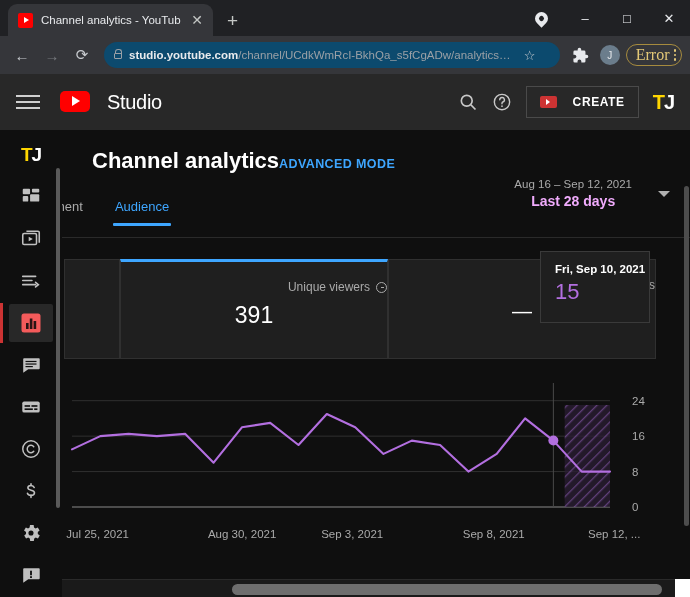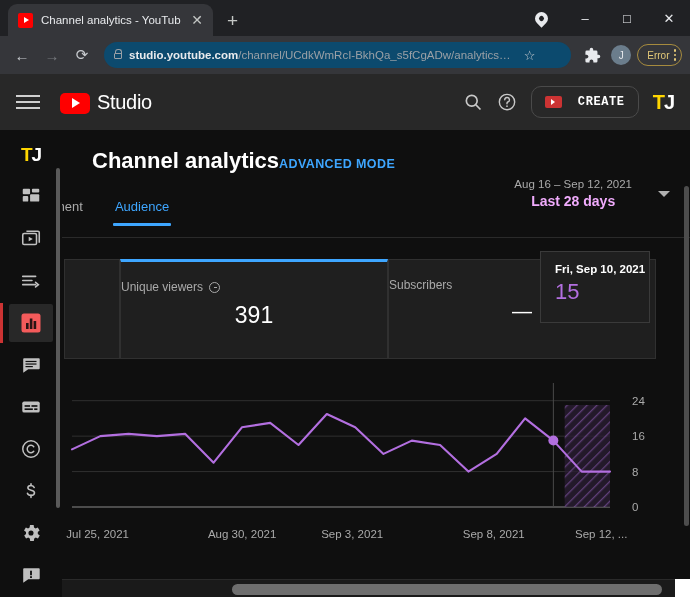--- a/index.html
+++ b/index.html
@@ -103,50 +103,50 @@
     width: 20px; height: 20px; border-radius: 50%;
     background: #6b7d8c; color: #e8eaed; font-size: 10px;
     display: flex; align-items: center; justify-content: center;
     flex: none; margin: 0 4px;
   }
   .errpill {
     display: flex; align-items: center; gap: 4px;
     border: 1px solid #a68b3e; border-radius: 13px;
     height: 22px; padding: 0 5px 0 9px; flex: none;
   }
-  .errpill span.lbl { color: #e3c877; font-size: 10px; }
+  .errpill span.lbl { color: #e3c877; font-size: 16px; font-family: Liberation Serif, serif; }
   .kebab { display: flex; flex-direction: column; gap: 2px; }
   .kebab i { width: 2.5px; height: 2.5px; border-radius: 50%; background: #e3c877; display:block; }
 
   
   .studio { height: 523px; background: #0f0f0f; position: relative; }
 
   .yt-header {
     height: 56px; background: #282828;
     display: flex; align-items: center; padding: 0 16px;
   }
   .hamburger { width: 24px; display: flex; flex-direction: column; gap: 4px; margin-right: 20px; }
   .hamburger i { height: 2px; background: #d0d0d0; display: block; }
-  .logo { display: flex; align-items: flex-end; gap: 7px; }
+  .logo { display: flex; align-items: flex-start; gap: 17px; }
   .logo-mark {
     width: 30px; height: 21px; background: #ff0000; border-radius: 5px;
     display: flex; align-items: center; justify-content: center;
   }
   .logo-mark::after {
     content: ""; width: 0; height: 0; border-left: 8px solid #fff;
     border-top: 5px solid transparent; border-bottom: 5px solid transparent;
     margin-left: 2px;
   }
   .logo-text { color: #fff; font-size: 20px; letter-spacing: -0.3px; }
   .hdr-right { margin-left: auto; display: flex; align-items: center; gap: 14px; }
   .ico-btn { color: #c8c8c8; display: flex; align-items: center; justify-content: center; }
   .create-btn {
     display: flex; align-items: center; gap: 16px;
-    border: 1px solid #4a4a4a; border-radius: 10px;
-    height: 32px; padding: 0 13px; font-family: Liberation Mono, monospace;
+    border: 1px solid #4a4a4a; border-radius: 0;
+    height: 32px; padding: 0 13px;
   }
   .create-btn .cam {
     width: 17px; height: 12px; background: #cc3333; border-radius: 2px;
     position: relative; display:flex; align-items:center; justify-content:center;
   }
   .create-btn .cam::after {
     content:""; width:0; height:0; border-left:4px solid #fff;
     border-top:3px solid transparent; border-bottom:3px solid transparent;
   }
   .create-btn span.lbl { color: #fff; font-size: 12px; font-weight: 700; letter-spacing: .6px; }
@@ -215,21 +215,21 @@
   .cards { position: absolute; top: 129px; left: 0; right: 0; height: 100px; display: flex; }
   .card {
     background: #1f1f1f; border: 1px solid #303030; height: 100px; position: relative;
   }
   .card.partial { width: 56px; margin-left: 2px; }
   .card.main { width: 268px; border-top: 3px solid #3ea6ff; }
   .card.second { width: 268px; }
   .card-label {
     color: #aaaaaa; font-size: 12px; text-align: center;
     margin-top: 18px; display: flex; align-items: center;
-    justify-content: flex-start; gap: 6px;
+    justify-content: flex-end; gap: 6px;
   }
   .clock-ico {
     width: 11px; height: 11px; border: 1.2px solid #aaa; border-radius: 50%;
     position: relative; display: inline-block;
   }
   .clock-ico::after {
     content: ""; position: absolute; width: 3px; height: 1.2px;
     background: #aaa; top: 4px; left: 4px;
   }
   .card-value { color: #ffffff; font-size: 23px; text-align: center; margin-top: 8px; }
@@ -498,21 +498,21 @@
                 <text x="570" y="29.714285714285722" fill="#aaaaaa" font-size="11.5" font-family="&quot;Liberation Sans&quot;, sans-serif">24</text>
               </g>
           </svg>
         </div>
 
         <div class="xlabels" id="xlabels">
             <span style="left: 4.31579px;">Jul 25, 2021</span>
             <span style="left: 145.895px;">Aug 30, 2021</span>
             <span style="left: 259.158px;">Sep 3, 2021</span>
             <span style="left: 400.737px;">Sep 8, 2021</span>
-            <span style="left: 513px;">Sep 12, ...</span>
+            <span style="left: 526px;">Sep 12, ...</span>
           </div>
 
         <div class="vscroll-right"></div>
         <div class="hscroll-track">
           <div class="hscroll-thumb"></div>
         </div>
         <div class="corner-box"></div>
       </div>
     </div>
   </div>

